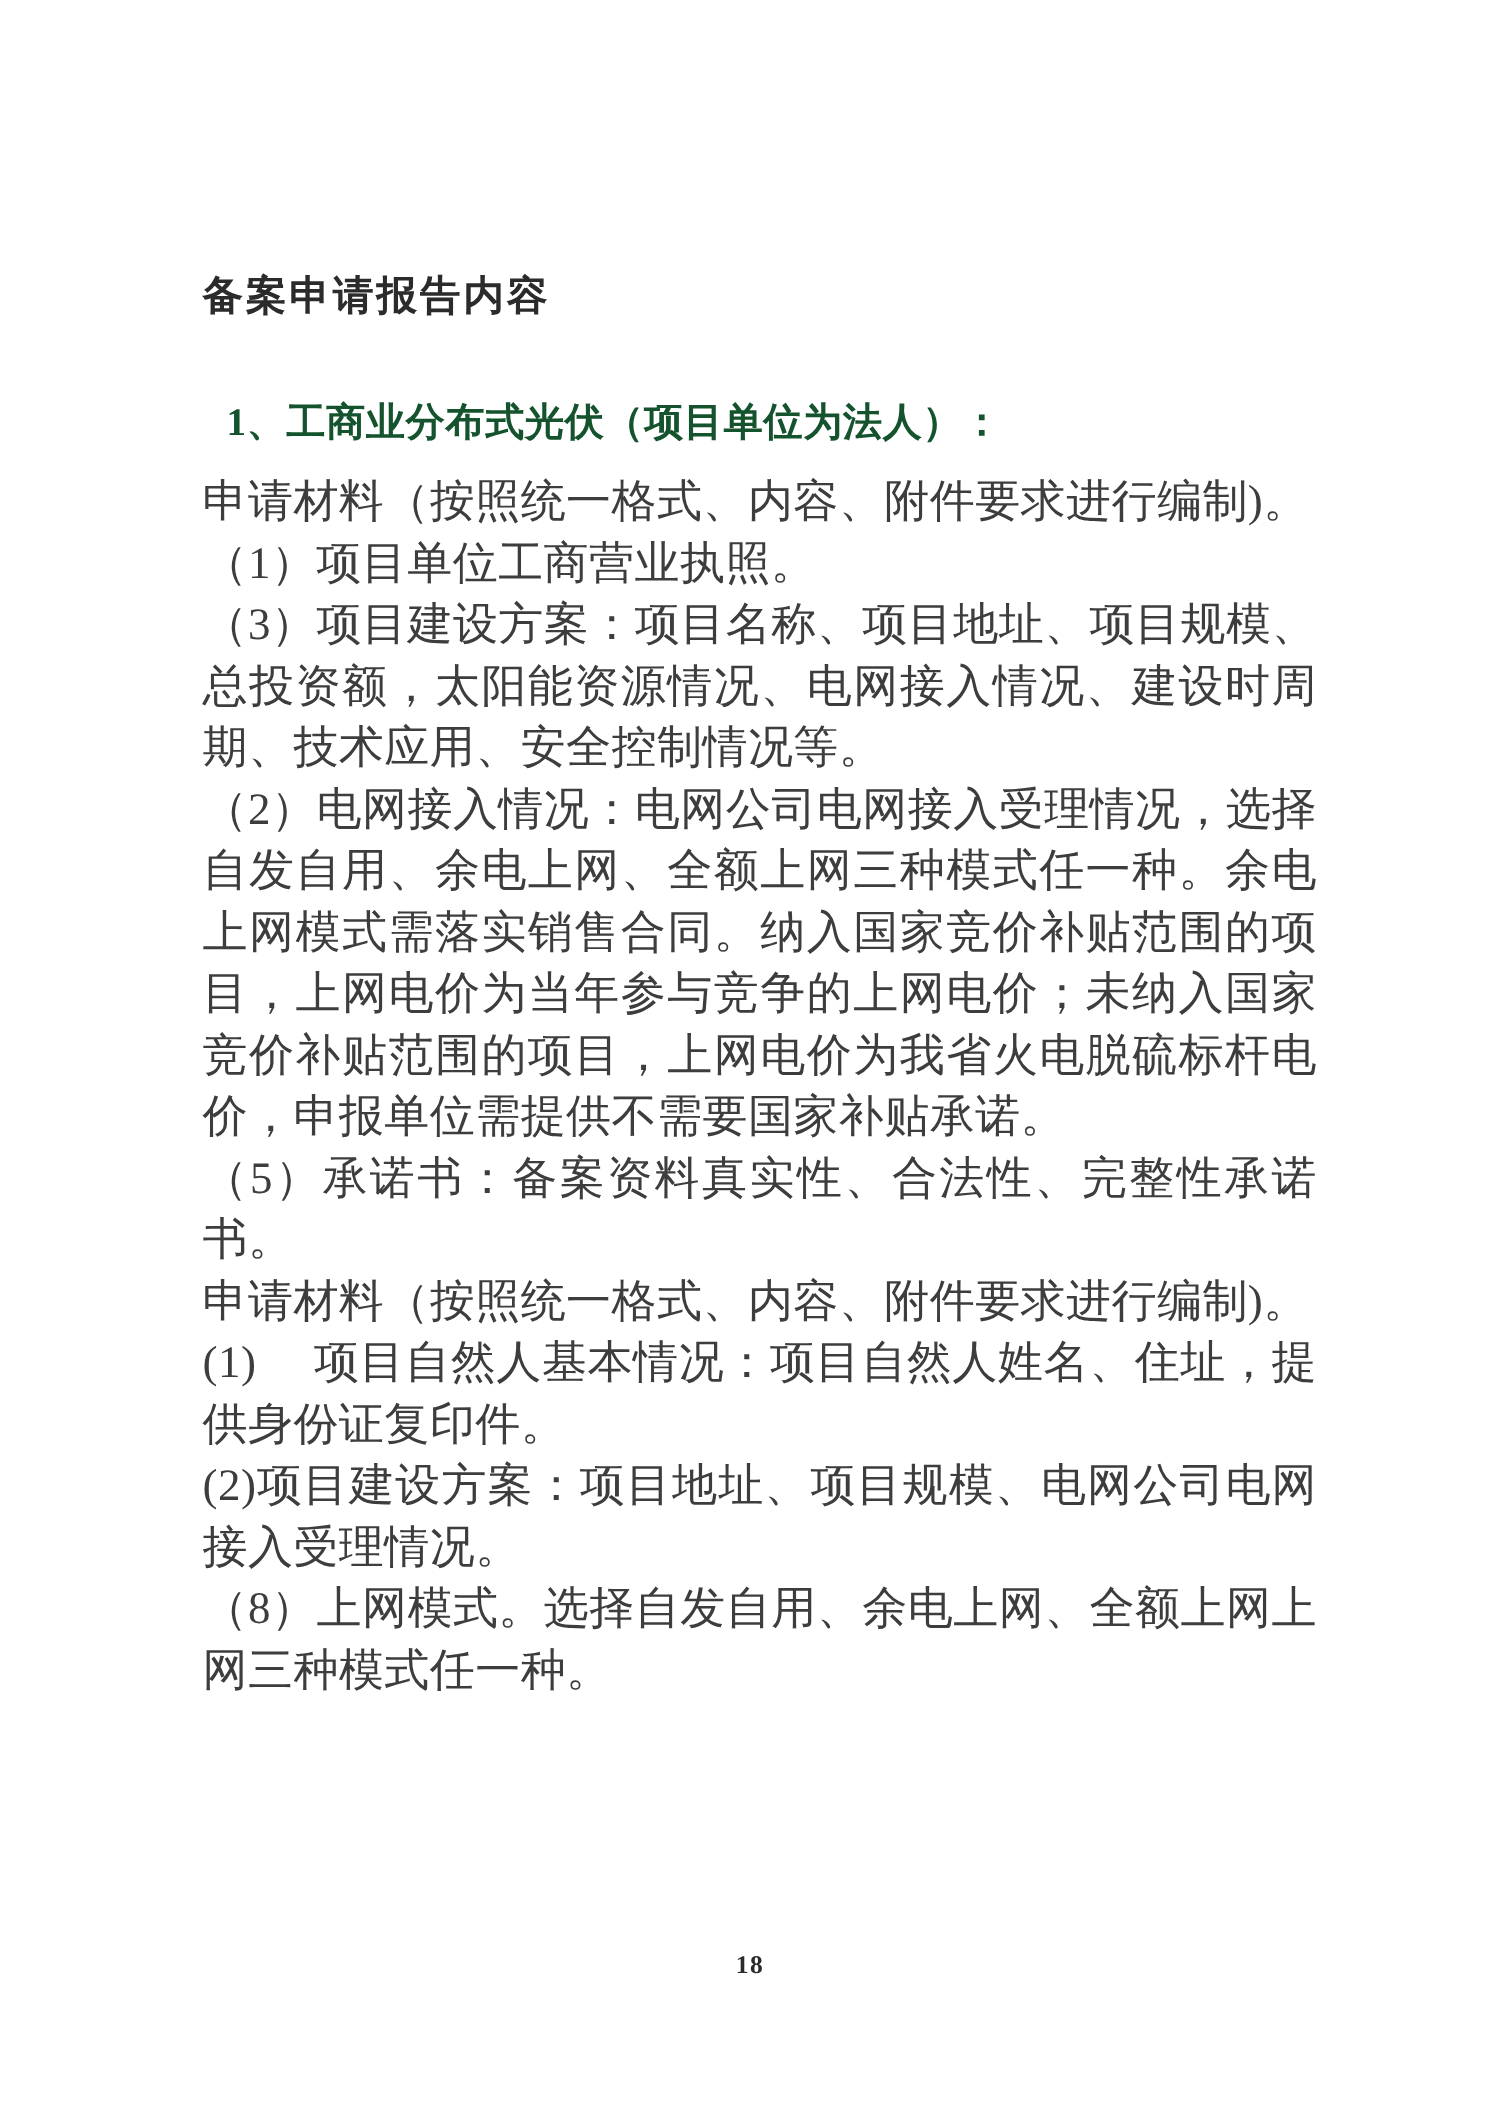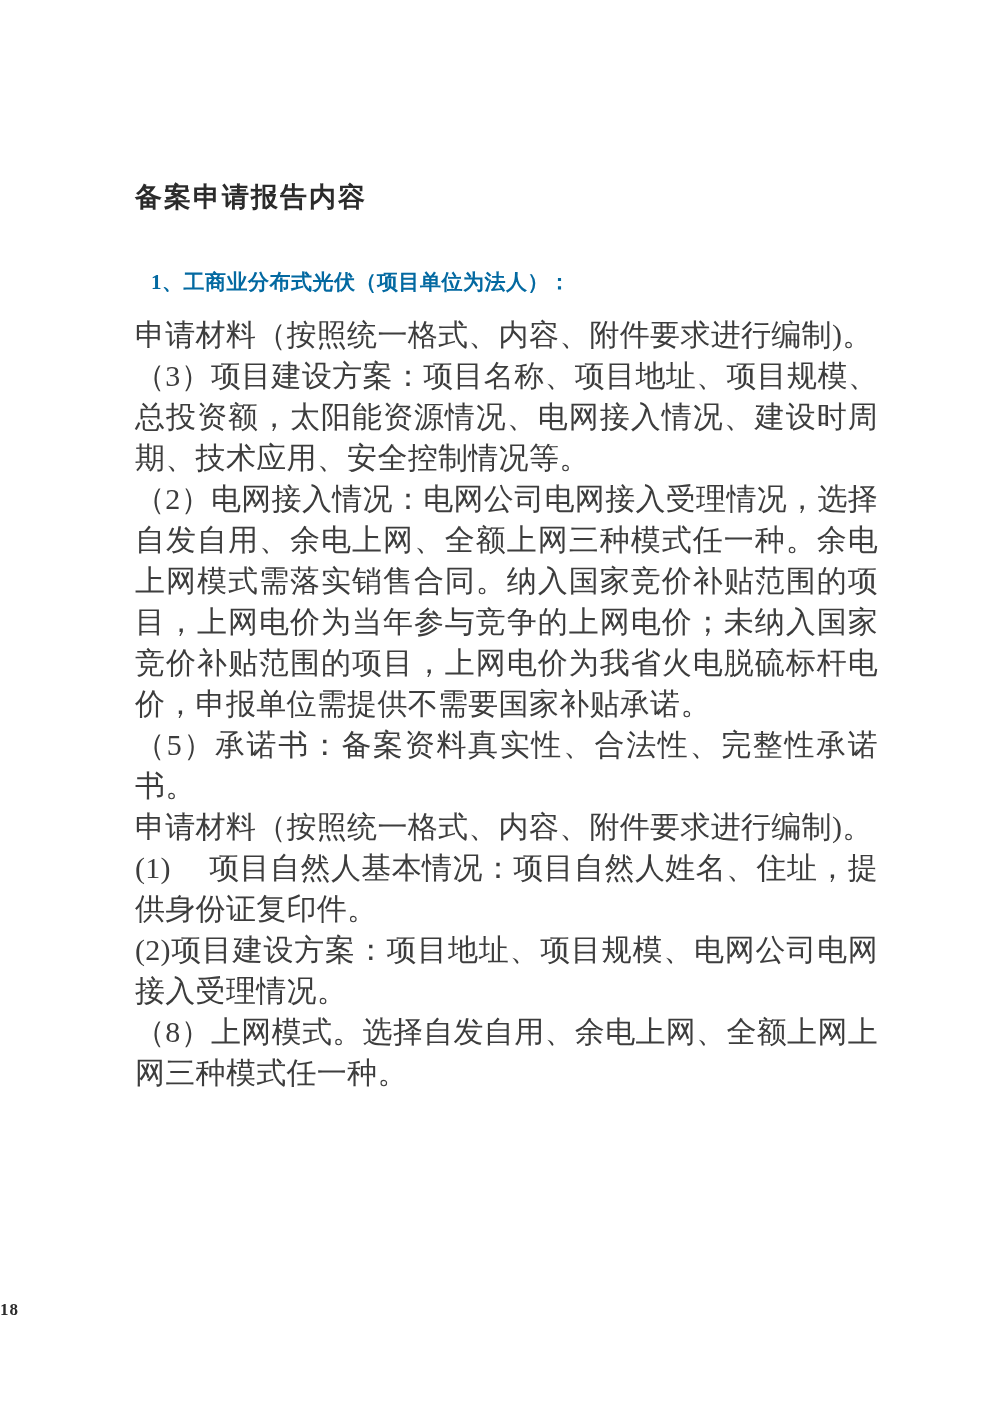--- a/index.html
+++ b/index.html
@@ -23,24 +23,24 @@
   .doc-title {
     text-align: left;
     font-size: 27px;
     font-weight: 700;
     letter-spacing: 2px;
     line-height: 34px;
     color: #2b2b2b;
     margin: 0 0 46px 0;
   }
   .sec-heading {
-    font-size: 21px;
+    font-size: 26px;
     font-weight: 700;
     line-height: 44px;
-    color: #0369a1;
+    color: #14532d;
     padding-left: 16px;
     margin: 0 0 10px 0;
     letter-spacing: 0.5px;
   }
   .sec-heading.second {
     margin-top: 0;
     margin-bottom: 2px;
   }
   .para {
     font-size: 30px;
@@ -49,38 +49,39 @@
     text-align: justify;
     text-justify: inter-character;
     letter-spacing: 0.3px;
     word-break: break-all;
   }
   .page-number {
     position: absolute;
     top: 1300px;
     left: 0;
     width: 100%;
-    text-align: left;
+    text-align: center;
     font-size: 17px;
     font-weight: 600;
     color: #2b2b2b;
     letter-spacing: 1px;
   }
 </style>
 </head>
 <body>
 
 <div class="page">
   <div class="content">
 
     <div class="doc-title">备案申请报告内容</div>
 
     <div class="section">
       <div class="sec-heading">1、工商业分布式光伏（项目单位为法人）：</div>
       <p class="para">申请材料（按照统一格式、内容、附件要求进行编制)。</p>
+      <p class="para">（1）项目单位工商营业执照。</p>
       <p class="para">（3）项目建设方案：项目名称、项目地址、项目规模、总投资额，太阳能资源情况、电网接入情况、建设时周期、技术应用、安全控制情况等。</p>
       <p class="para">（2）电网接入情况：电网公司电网接入受理情况，选择自发自用、余电上网、全额上网三种模式任一种。余电上网模式需落实销售合同。纳入国家竞价补贴范围的项目，上网电价为当年参与竞争的上网电价；未纳入国家竞价补贴范围的项目，上网电价为我省火电脱硫标杆电价，申报单位需提供不需要国家补贴承诺。</p>
       <p class="para">（5）承诺书：备案资料真实性、合法性、完整性承诺书。</p>
     </div>
 
     <div class="section">
       <p class="para">申请材料（按照统一格式、内容、附件要求进行编制)。</p>
       <p class="para">(1)　 项目自然人基本情况：项目自然人姓名、住址，提供身份证复印件。</p>
       <p class="para">(2)项目建设方案：项目地址、项目规模、电网公司电网接入受理情况。</p>
       <p class="para">（8）上网模式。选择自发自用、余电上网、全额上网上网三种模式任一种。</p>

